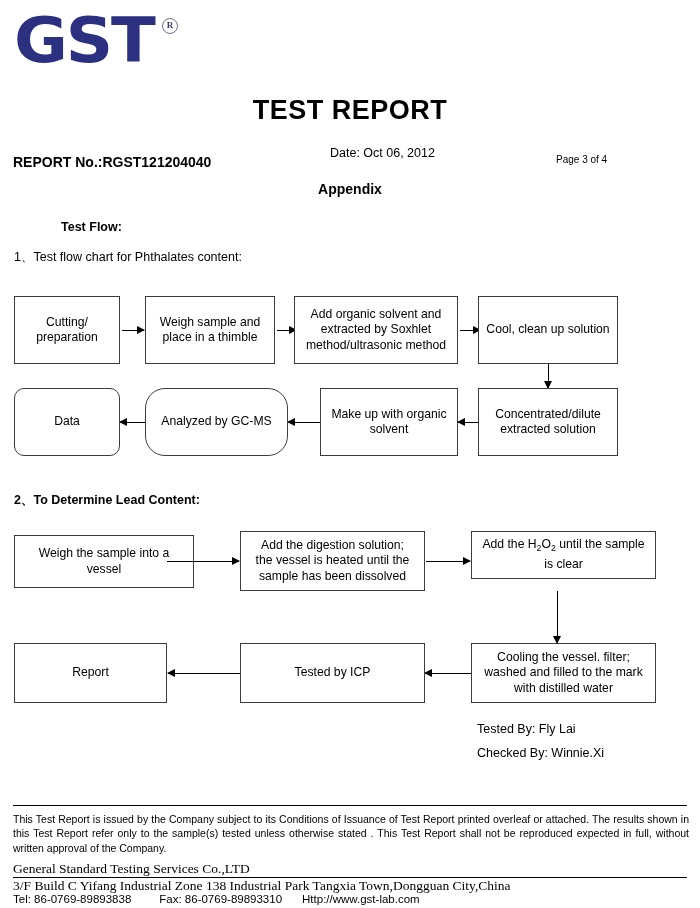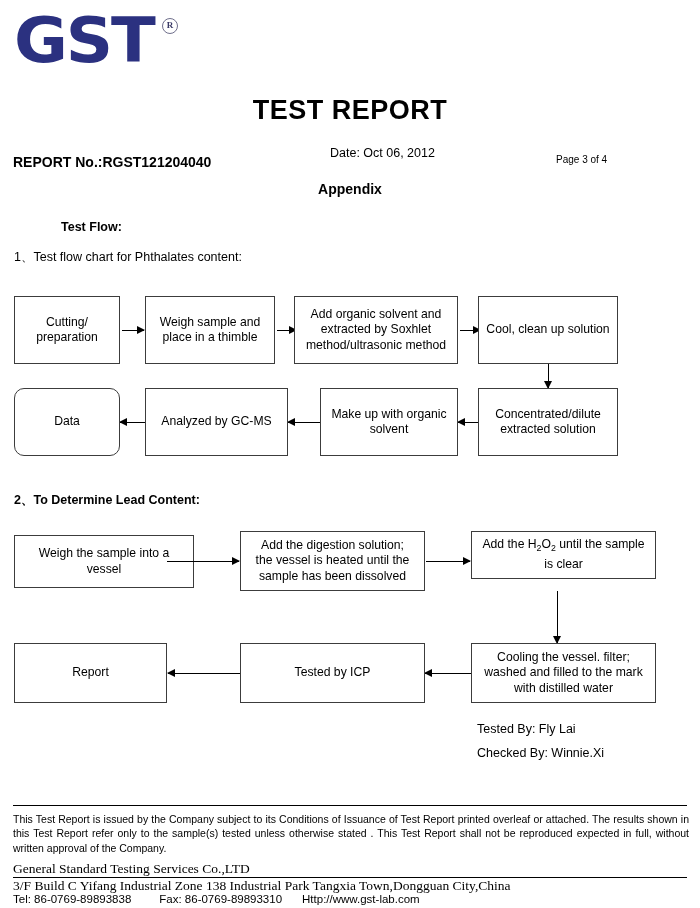--- a/index.html
+++ b/index.html
@@ -307,21 +307,21 @@
     </div>
 
   <div class="fbox" style="left:320px; top:388px; width:138px; height:68px;">
     <span>Make up with organic<br>solvent</span>
   </div>
 
   <div class="arrow-h" style="left:288px; top:422px; width:32px;">
       <i class="head-l"></i>
     </div>
 
-  <div class="fbox" style="left:145px; top:388px; width:143px; height:68px;">
+  <div class="fbox" style="left:145px; top:388px; width:143px; height:68px;border-radius:20px;">
     <span>Analyzed by GC-MS</span>
   </div>
 
   <div class="arrow-h" style="left:120px; top:422px; width:25px;">
       <i class="head-l"></i>
     </div>
 
   <div class="fbox" style="left:14px; top:388px; width:106px; height:68px;border-radius:10px;">
     <span>Data</span>
   </div>

